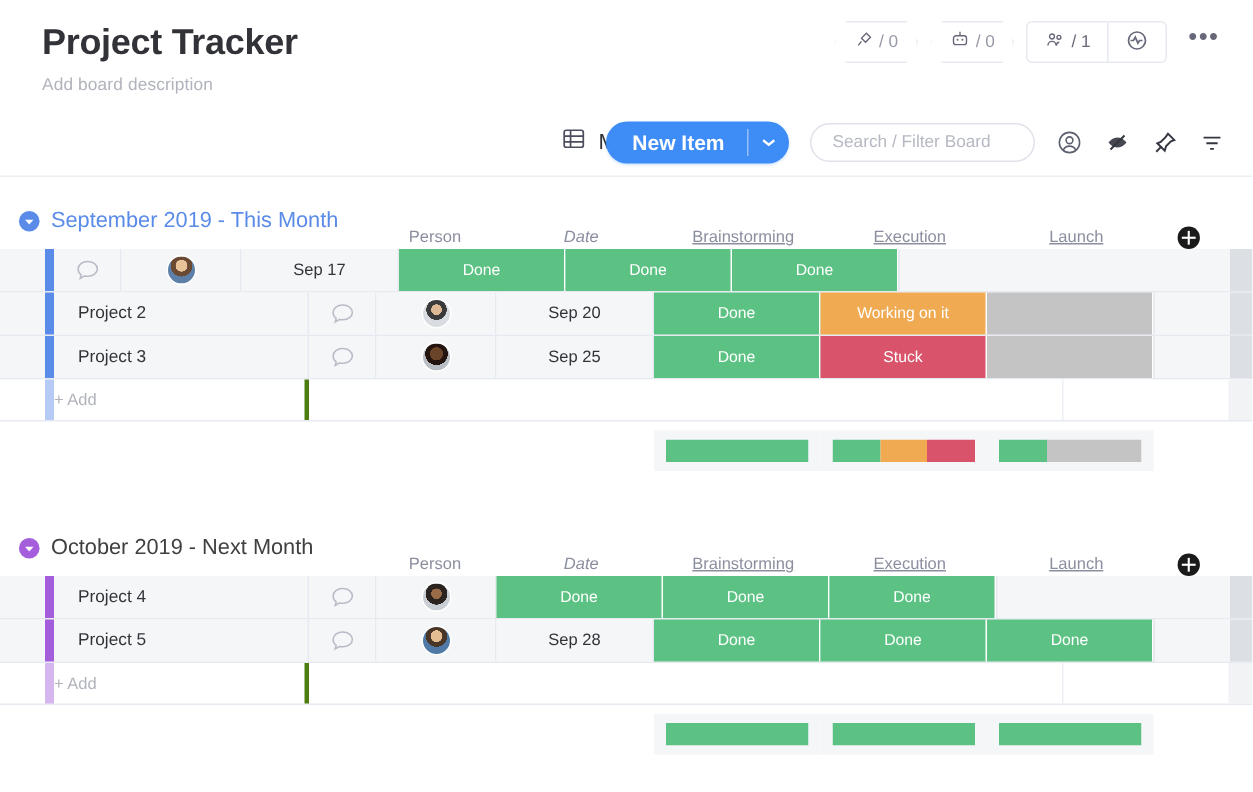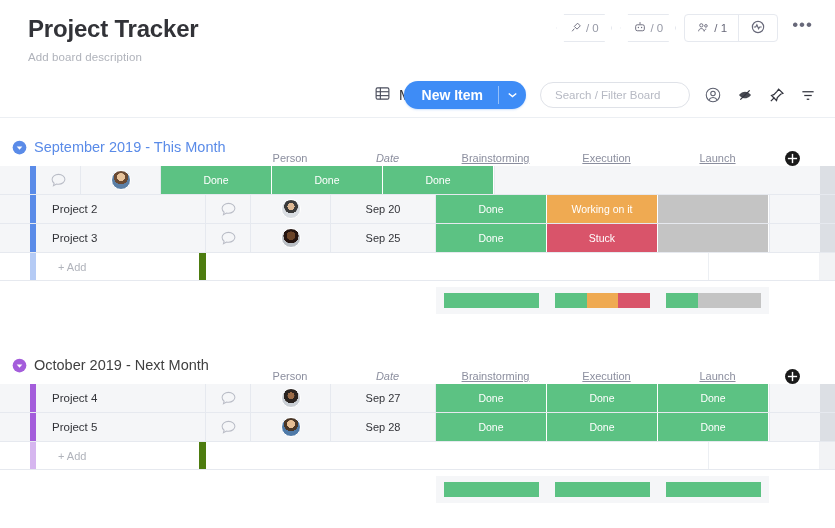--- a/index.html
+++ b/index.html
@@ -150,23 +150,23 @@
     flex: 1 1 auto; background: #f5f6f8; border-left: 1px solid #e6e9ef;
   }
   .row .scrollcol { flex: 0 0 15px; background: #dcdfe4; }
 
   .addrow {
     display: flex; align-items: stretch; height: 28px;
     background: #fff; border-bottom: 1px solid #e6e9ef;
   }
   .addrow .lbar { width: 6px; flex: 0 0 6px; margin-left: 30px; opacity: .45; }
   .addrow .txt {
-    flex: 0 0 170px; display: flex; align-items: center; padding-left: 22px;
+    flex: 0 0 170px; display: flex; align-items: center; 
     font-size: 11px; color: #b0b3bb; cursor: pointer;
-    border-right: 7px solid #4d7c0f;
+    border-right: 3px solid #4d7c0f;
   }
   .addrow .blank { flex: 1 1 auto; border-right: 1px solid #eceff3; }
   .addrow .blank2 { flex: 0 0 111px; border-right: 1px solid #f1f2f5; }
   .addrow .scrollcol { flex: 0 0 15px; background: #f2f3f5; }
 
   
   .summary { display: flex; margin-top: 6px; padding-left: 36px; }
   .sum-spacer { flex: 0 0 400px; }
   .sum-cell {
     flex: 0 0 111px; height: 27px; display: flex; align-items: center;
@@ -330,20 +330,21 @@
         <div class="row">
           <div class="lbar" style="background:#5a8be8"></div>
           <div class="chat">
             <svg width="17" height="15" viewBox="0 0 24 22" fill="none" stroke="#b9bcc6" stroke-width="1.5">
               <path d="M12 2c5.2 0 9.4 3.2 9.4 7.2S17.2 16.4 12 16.4c-1 0-2-.1-2.9-.35L4.6 18.6l1-3.6C3.4 13.6 2.6 11.6 2.6 9.2 2.6 5.2 6.8 2 12 2z"></path>
             </svg>
           </div>
           <div class="person">
             <span class="avatar" style="background-image:radial-gradient(circle at 50% 34%, #e8c39a 0 26%, #6a4a33 27% 48%, #5b7fa6 49%)"></span>
           </div>
+          <div class="date">Sep 17</div>
           <div class="cell-status" style="background:#5cc283">Done</div>
           <div class="cell-status" style="background:#5cc283">Done</div>
           <div class="cell-status" style="background:#5cc283">Done</div>
           <div class="tail"></div>
           <div class="scrollcol"></div>
         </div>
         <div class="row">
           <div class="lbar" style="background:#5a8be8"></div>
           <div class="name">Project 2</div>
           <div class="chat">
@@ -438,21 +439,20 @@
           <div class="lbar" style="background:#a45ddb"></div>
           <div class="name">Project 4</div>
           <div class="chat">
             <svg width="17" height="15" viewBox="0 0 24 22" fill="none" stroke="#b9bcc6" stroke-width="1.5">
               <path d="M12 2c5.2 0 9.4 3.2 9.4 7.2S17.2 16.4 12 16.4c-1 0-2-.1-2.9-.35L4.6 18.6l1-3.6C3.4 13.6 2.6 11.6 2.6 9.2 2.6 5.2 6.8 2 12 2z"></path>
             </svg>
           </div>
           <div class="person">
             <span class="avatar" style="background-image:radial-gradient(circle at 50% 38%, #9a6b48 0 24%, #2a2320 25% 50%, #c9ced4 51%)"></span>
           </div>
-          <div class="date">Sep 27</div>
           <div class="cell-status" style="background:#5cc283">Done</div>
           <div class="cell-status" style="background:#5cc283">Done</div>
           <div class="cell-status" style="background:#5cc283">Done</div>
           <div class="tail"></div>
           <div class="scrollcol"></div>
         </div>
         <div class="row">
           <div class="lbar" style="background:#a45ddb"></div>
           <div class="name">Project 5</div>
           <div class="chat">

